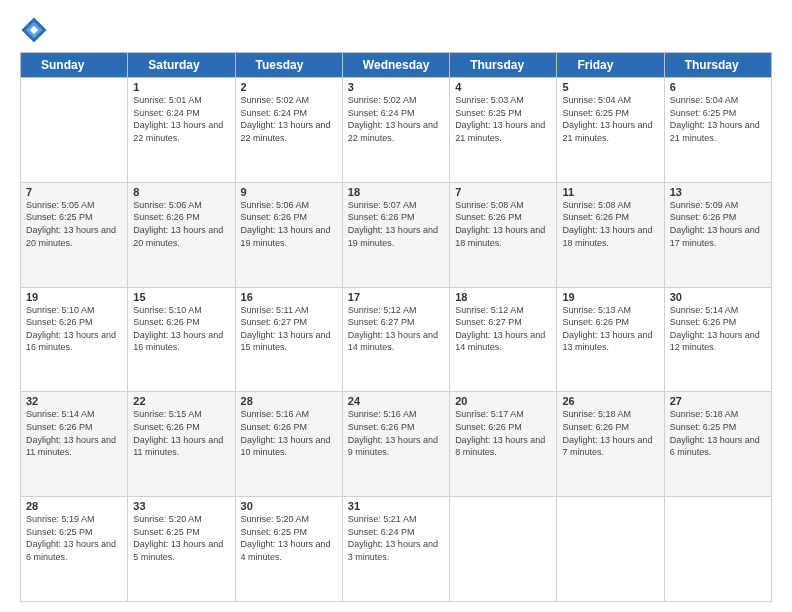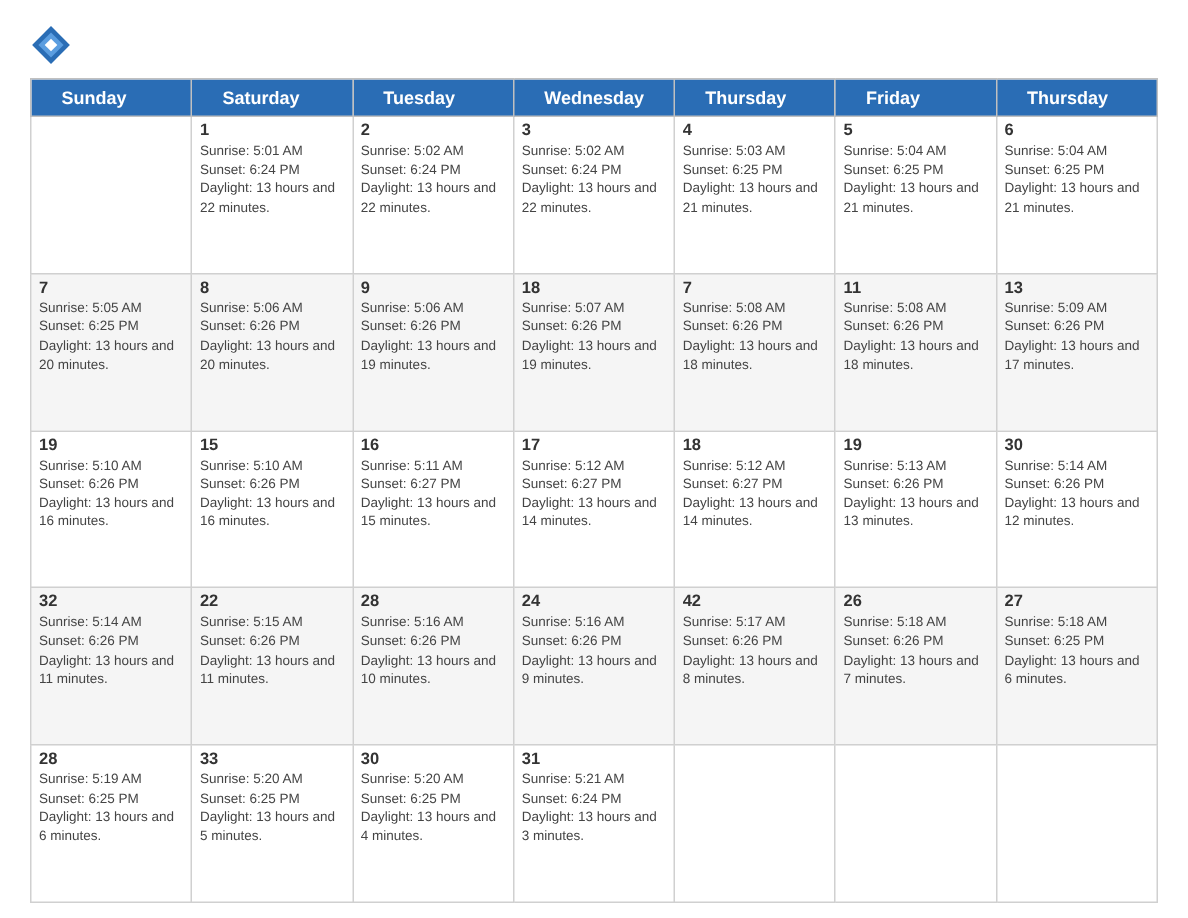--- a/index.html
+++ b/index.html
@@ -240,21 +240,21 @@
           </td>
           <td>
             <span class="day-number">28</span>
             <div class="day-info">Sunrise: 5:16 AM<br>Sunset: 6:26 PM<br>Daylight: 13 hours and 10 minutes.</div>
           </td>
           <td>
             <span class="day-number">24</span>
             <div class="day-info">Sunrise: 5:16 AM<br>Sunset: 6:26 PM<br>Daylight: 13 hours and 9 minutes.</div>
           </td>
           <td>
-            <span class="day-number">42</span>
+            <span class="day-number">20</span>
             <div class="day-info">Sunrise: 5:17 AM<br>Sunset: 6:26 PM<br>Daylight: 13 hours and 8 minutes.</div>
           </td>
           <td>
             <span class="day-number">26</span>
             <div class="day-info">Sunrise: 5:18 AM<br>Sunset: 6:26 PM<br>Daylight: 13 hours and 7 minutes.</div>
           </td>
           <td>
             <span class="day-number">27</span>
             <div class="day-info">Sunrise: 5:18 AM<br>Sunset: 6:25 PM<br>Daylight: 13 hours and 6 minutes.</div>
           </td>

